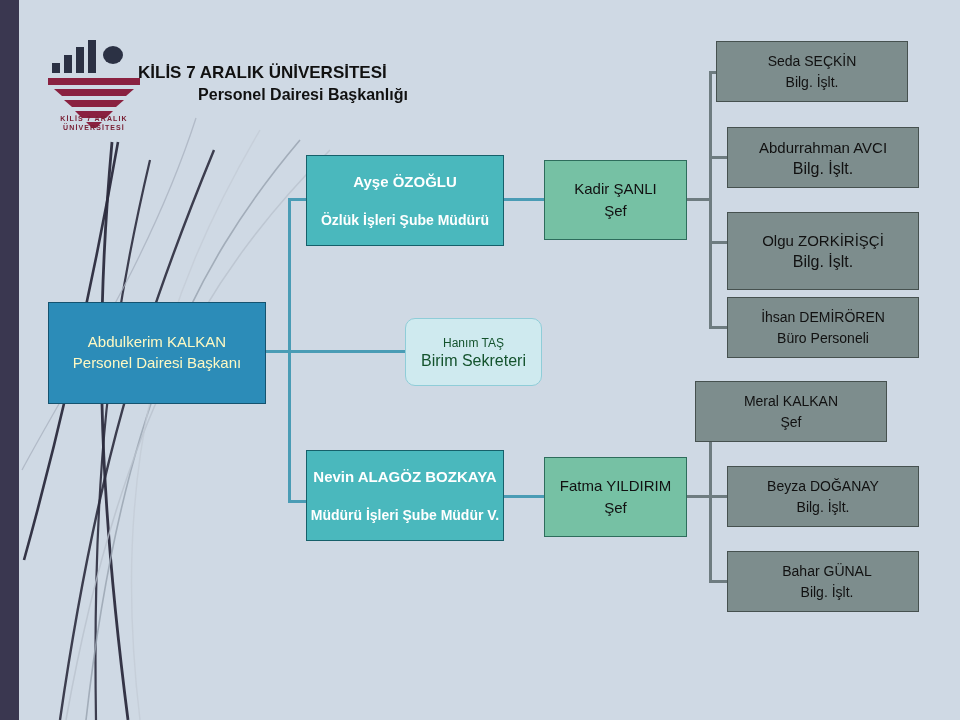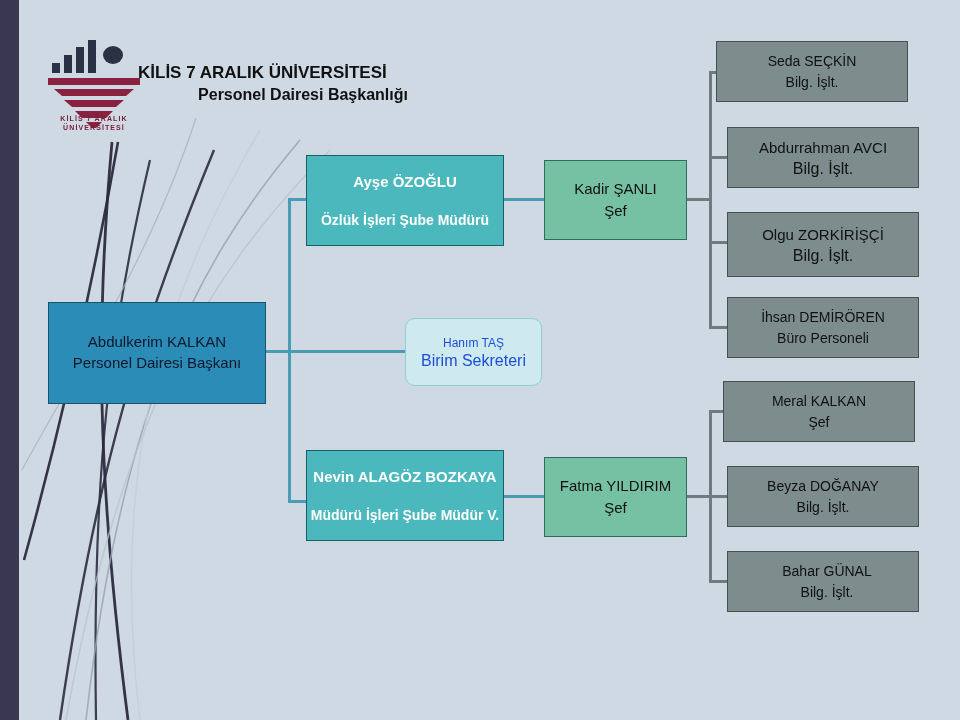--- a/index.html
+++ b/index.html
@@ -43,21 +43,21 @@
   
   .node{
     position:absolute;box-sizing:border-box;
     display:flex;flex-direction:column;align-items:center;justify-content:center;
     text-align:center;
   }
   .node .nm{display:block;}
   .node .ti{display:block;}
 
   .node-root{
-    background:#2c8cb8;border:1px solid #15536f;color:#0f172a;
+    background:#2c8cb8;border:1px solid #15536f;color:#fef9c3;
   }
   .node-root .nm{font-size:15px;line-height:20px;}
   .node-root .ti{font-size:15px;line-height:22px;}
 
   .node-teal{
     background:#4ab8bd;border:1px solid #16606a;color:#ffffff;font-weight:bold;
   }
   .node-teal .nm{font-size:15px;line-height:19px;}
   .node-teal .ti{font-size:14px;line-height:18px;margin-top:20px;}
 
@@ -69,21 +69,21 @@
 
   .node-gray{
     background:#7d8d8d;border:1px solid #46514f;color:#111111;
   }
   .node-gray .nm{font-size:14px;line-height:21px;white-space:nowrap;}
   .node-gray .ti{font-size:14px;line-height:21px;}
   .node-gray.big .nm{font-size:15px;}
   .node-gray.big .ti{font-size:16px;}
 
   .node-sec{
-    background:#cfeaef;border:1px solid #8fcdd8;border-radius:10px;color:#1d4ed8;
+    background:#cfeaef;border:1px solid #8fcdd8;border-radius:10px;color:#14532d;
   }
   .node-sec .nm{font-size:12px;line-height:17px;}
   .node-sec .ti{font-size:16px;line-height:17px;}
 </style>
 </head>
 <body>
 
 <div id="slide">
 
   <div class="left-band"></div>
@@ -175,41 +175,41 @@
   <div class="node node-gray" style="left:716px;top:41px;width:192px;height:61px;">
     <span class="nm">Seda SEÇKİN</span>
     <span class="ti">Bilg. İşlt.</span>
   </div>
 
   <div class="node node-gray big" style="left:727px;top:127px;width:192px;height:61px;">
     <span class="nm">Abdurrahman AVCI</span>
     <span class="ti">Bilg. İşlt.</span>
   </div>
 
-  <div class="node node-gray big" style="left:727px;top:212px;width:192px;height:65px;">
+  <div class="node node-gray big" style="left:727px;top:212px;width:192px;height:78px;">
     <span class="nm">Olgu ZORKİRİŞÇİ</span>
     <span class="ti">Bilg.  İşlt.</span>
   </div>
 
   <div class="node node-gray" style="left:727px;top:297px;width:192px;height:61px;">
     <span class="nm">İhsan DEMİRÖREN</span>
     <span class="ti">Büro Personeli</span>
   </div>
 
   <div class="node node-teal" style="left:306px;top:450px;width:198px;height:91px;">
     <span class="nm">Nevin ALAGÖZ BOZKAYA</span>
     <span class="ti">Müdürü  İşleri Şube Müdür V.</span>
   </div>
 
   <div class="node node-green" style="left:544px;top:457px;width:143px;height:80px;">
     <span class="nm">Fatma YILDIRIM</span>
     <span class="ti">Şef</span>
   </div>
 
-  <div class="node node-gray" style="left:723px;top:381px;width:192px;height:61px;">
+  <div class="node node-gray" style="left:695px;top:381px;width:192px;height:61px;">
     <span class="nm">Meral KALKAN</span>
     <span class="ti">Şef</span>
   </div>
 
   <div class="node node-gray" style="left:727px;top:466px;width:192px;height:61px;">
     <span class="nm">Beyza DOĞANAY</span>
     <span class="ti">Bilg. İşlt.</span>
   </div>
 
   <div class="node node-gray" style="left:727px;top:551px;width:192px;height:61px;padding-left:8px;">

